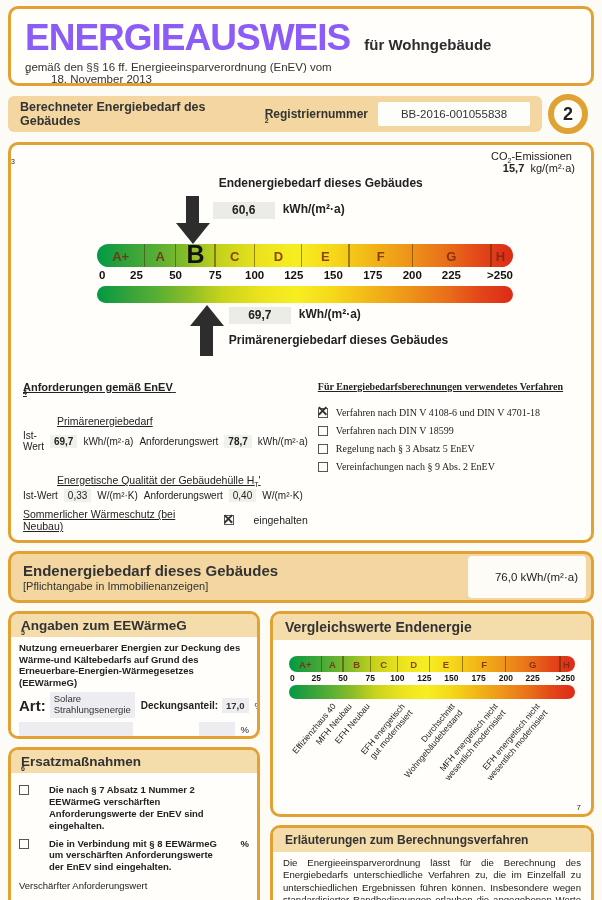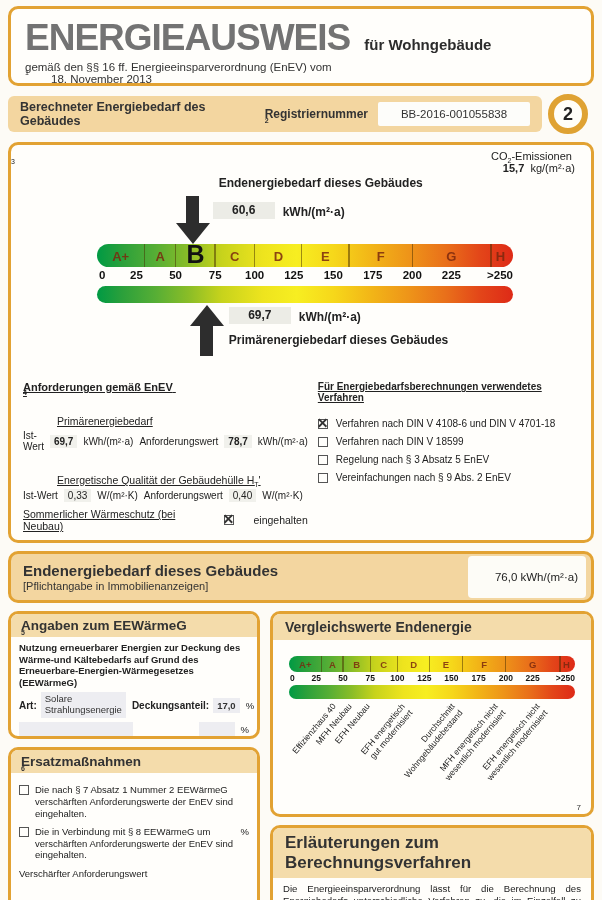--- a/index.html
+++ b/index.html
@@ -6,21 +6,21 @@
   html,body { background:#e8e4dc; }
   body { font-family:"Liberation Sans", sans-serif; color:#222; }
   .page { position:relative; width:602px; height:900px; background:#fdfbf6; overflow:hidden; padding:6px 8px; }
 
   sup.fn { font-size:7px; vertical-align:super; line-height:0; }
   sub.sb { font-size:7px; vertical-align:sub; line-height:0; }
 
   
   .hdr-box { border:3px solid #e2a233; border-radius:10px; padding:8px 14px 6px 14px; height:80px; background:#fffefb; }
   .hdr-row { display:flex; align-items:baseline; gap:14px; }
-  .hdr-title { font-size:37px; font-weight:bold; letter-spacing:-1px; color:#737373; }
+  .hdr-title { font-size:37px; font-weight:bold; letter-spacing:-1px; color:#8b5cf6; }
   .hdr-for { font-size:15px; font-weight:bold; color:#2c2c2c; }
   .hdr-law { font-size:11.5px; margin-top:2px; color:#333; }
   .hdr-law .date { margin-left:26px; }
 
   
   .strip-wrap { position:relative; margin-top:8px; height:40px; }
   .strip { position:absolute; left:0; top:2px; width:534px; height:36px; background:#f3d6a0; border-radius:6px;
            display:flex; align-items:center; padding:0 12px; }
   .strip-title { font-size:12.5px; font-weight:bold; color:#333; flex:1; }
   .strip-reg-label { font-size:12px; font-weight:bold; color:#333; margin-right:10px; }
@@ -41,21 +41,21 @@
   .co2-line b { font-weight:bold; }
   .zone { position:relative; margin:0 78px 0 86px; }
   .ind { position:relative; }
   .ind-top { height:70px; }
   .ind-bot { height:72px; }
   .arr { position:absolute; width:34px; }
   .arr .stem { width:13px; height:27px; background:#2d2d2d; margin:0 auto; }
   .arr .head-down { width:0; height:0; border-left:17px solid transparent; border-right:17px solid transparent; border-top:21px solid #2d2d2d; }
   .arr .head-up { width:0; height:0; border-left:17px solid transparent; border-right:17px solid transparent; border-bottom:21px solid #2d2d2d; }
   .lbl-bold { font-size:12px; font-weight:bold; color:#222; position:absolute; white-space:nowrap; }
-  .val-row { position:absolute; display:flex; align-items:flex-end; gap:8px; }
+  .val-row { position:absolute; display:flex; align-items:flex-start; gap:8px; }
   .val-chip { background:#ecece6; min-width:62px; height:17px; font-size:12px; font-weight:bold; text-align:center; line-height:17px; }
   .val-unit { font-size:12px; font-weight:bold; }
 
   .grad { background-image:
       linear-gradient(90deg, transparent calc(11.4% - .7px), rgba(70,45,0,.5) calc(11.4% - .7px), rgba(70,45,0,.5) calc(11.4% + .7px), transparent calc(11.4% + .7px)),
       linear-gradient(90deg, transparent calc(18.9% - .7px), rgba(70,45,0,.5) calc(18.9% - .7px), rgba(70,45,0,.5) calc(18.9% + .7px), transparent calc(18.9% + .7px)),
       linear-gradient(90deg, transparent calc(28.4% - .7px), rgba(70,45,0,.5) calc(28.4% - .7px), rgba(70,45,0,.5) calc(28.4% + .7px), transparent calc(28.4% + .7px)),
       linear-gradient(90deg, transparent calc(37.9% - .7px), rgba(70,45,0,.5) calc(37.9% - .7px), rgba(70,45,0,.5) calc(37.9% + .7px), transparent calc(37.9% + .7px)),
       linear-gradient(90deg, transparent calc(49.2% - .7px), rgba(70,45,0,.5) calc(49.2% - .7px), rgba(70,45,0,.5) calc(49.2% + .7px), transparent calc(49.2% + .7px)),
       linear-gradient(90deg, transparent calc(60.6% - .7px), rgba(70,45,0,.5) calc(60.6% - .7px), rgba(70,45,0,.5) calc(60.6% + .7px), transparent calc(60.6% + .7px)),
@@ -69,21 +69,21 @@
   .bar-letters .lt.big { font-size:25px; color:#111; transform:translate(-50%,-54%); }
   .ticks-row { position:relative; height:19px; }
   .ticks-row .tk { position:absolute; top:2px; font-size:11.5px; font-weight:bold; color:#111; transform:translateX(-50%); }
   .ticks-row .tk.first { transform:none; }
   .ticks-row .tk.last { transform:none; right:0; }
   .bar-plain { height:17px; border-radius:9px; }
 
   
   .req-cols { display:flex; padding:4px 12px 8px 12px; gap:10px; margin-top:2px; }
   .req-left { flex:1.04; }
-  .req-right { flex:0.96; }
+  .req-right { flex:0.96;font-family:Liberation Serif, serif; }
   .u { text-decoration:underline; }
   .req-title { font-size:11px; font-weight:bold; margin-bottom:7px; }
   .req-sub { font-size:10.5px; margin:22px 0 3px 0;padding-left:34px; }
   .req-row { display:flex; align-items:center; gap:6px; font-size:10px; margin:2px 0 4px 0; }
   .req-row .v { background:#f1f1ec; padding:1px 4px; }
   .req-row .vb { font-weight:bold; }
   .cb { display:inline-block; width:10px; height:10px; border:1.4px solid #555; background:#fffefb; position:relative; flex:none; }
   .cb .x { position:absolute; left:-2px; top:-4px; font-size:14px; font-weight:bold; color:#333; line-height:14px; }
   .verf-item { display:flex; gap:8px; align-items:flex-start; font-size:10px; margin-bottom:7px; }
   .verf-item .cb { margin-top:1px; }
@@ -100,51 +100,51 @@
                 justify-content:flex-end; padding-right:8px; font-size:11.5px; color:#222; }
 
   
   .cols { display:flex; gap:10px; margin-top:8px; }
   .col-l { width:252px; display:flex; flex-direction:column; gap:8px; }
   .col-r { flex:1; display:flex; flex-direction:column; gap:8px; }
 
   .ee-body { padding:5px 8px 6px 8px; }
   .ee-intro { font-size:9.5px; font-weight:bold; line-height:1.22; }
   .ee-row { display:flex; align-items:center; gap:4px; margin-top:4px; }
-  .ee-art-label { font-size:10px; font-weight:bold; width:28px; }
+  .ee-art-label { font-size:15px; font-weight:bold; width:28px; }
   .ee-field { background:#ededf1; font-size:9.5px; padding:2px 4px; color:#333; }
   .ee-field.art { width:88px; height:26px; line-height:1.15; }
   .ee-field.share { width:36px; height:15px; text-align:right; font-weight:bold; }
   .ee-share-label { font-size:10px; font-weight:bold; margin-left:2px; }
   .ee-pct { font-size:9.5px; margin-left:2px; }
   .ee-empty { background:#ededf1; height:15px; }
   .ee-row .sp1 { width:118px; }
   .ee-row .sp2 { width:60px; }
 
   .er-body { padding:5px 8px 6px 8px; }
   .er-intro { font-size:9.5px; font-weight:bold; line-height:1.25; }
-  .er-item { display:flex; gap:6px; font-size:9.5px; line-height:1.25; margin-top:6px; }
+  .er-item { display:flex; gap:20px; font-size:9.5px; line-height:1.25; margin-top:6px;font-weight:bold; }
   .er-item .cb { margin-top:1px; }
   .er-item .pct { margin-left:auto; flex:none; }
   .er-req { display:flex; font-size:9.5px; line-height:1.3; margin-top:7px; }
   .er-req .t { flex:1; }
 
   .vg-scalewrap { margin:16px 16px 0 16px; }
   .vg .bar-letters { height:16px; border-radius:8px; }
   .vg .bar-letters .lt { font-size:9.5px; }
   .vg .ticks-row { height:13px; }
   .vg .ticks-row .tk { font-size:8.5px; top:1px; }
   .vg .bar-plain { height:14px; border-radius:7px; }
   .vg-labels { position:relative; height:104px; }
   .rlabel { position:absolute; top:3px; width:150px; text-align:right; transform-origin:100% 0; transform:rotate(-50deg);
             font-size:8.5px; line-height:1.12; color:#222; white-space:pre-line; }
   .vg-sup { text-align:right; padding:0 10px 2px 0; font-size:8px; color:#333; }
 
   .ex-body { padding:5px 10px 6px 10px; font-size:9.6px; line-height:1.3; text-align:justify; color:#222; }
-  .ex-head { font-size:17px; }
+  .ex-head { font-size:12px; }
   .fn { display:flex; }
 </style>
 </head>
 <body>
 
 <div class="page">
 
   <div class="hdr-box">
     <div class="hdr-row">
       <span class="hdr-title">ENERGIEAUSWEIS</span>

